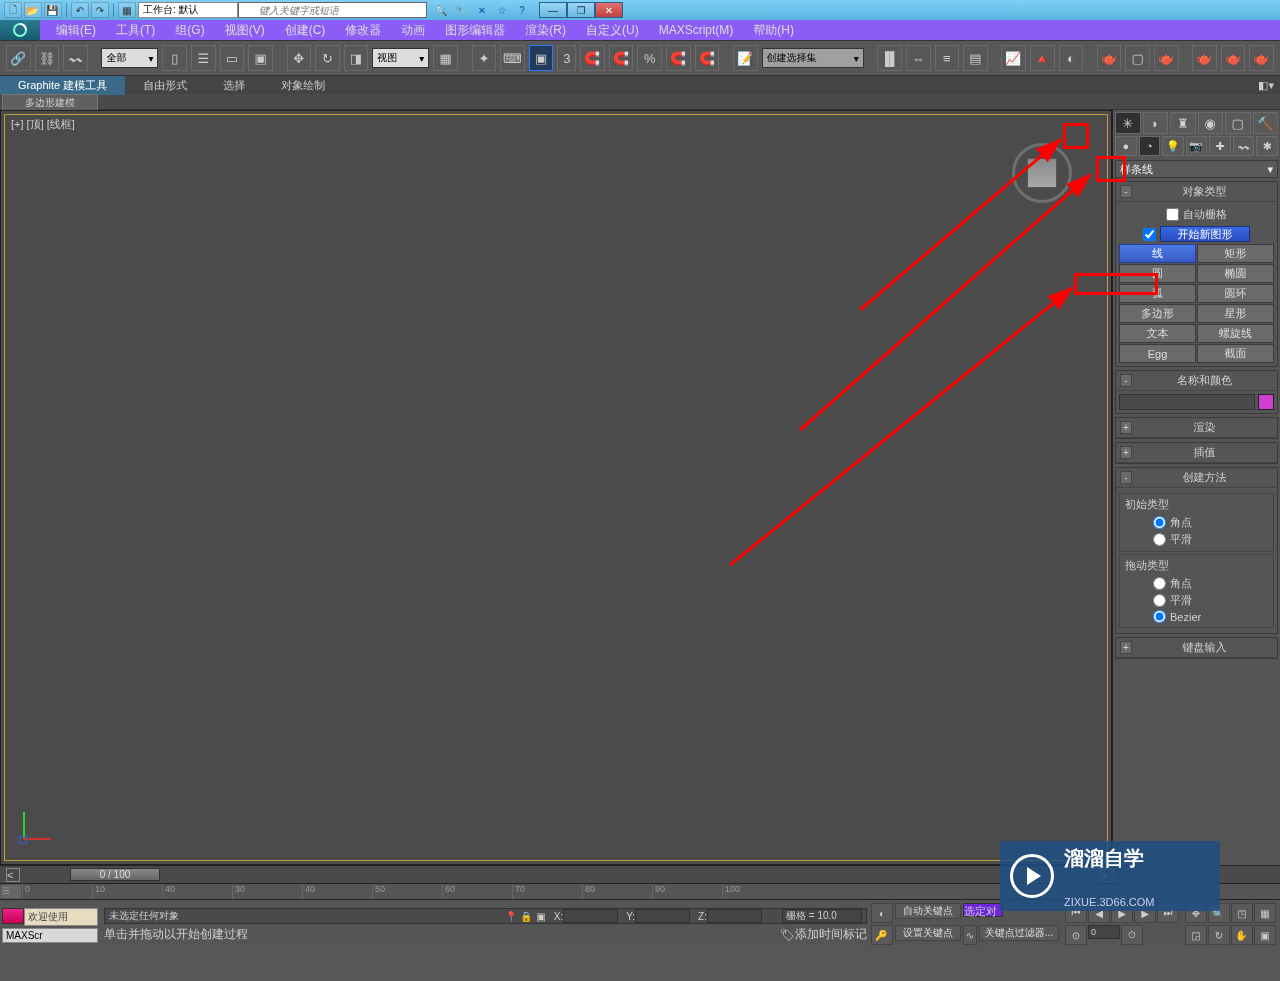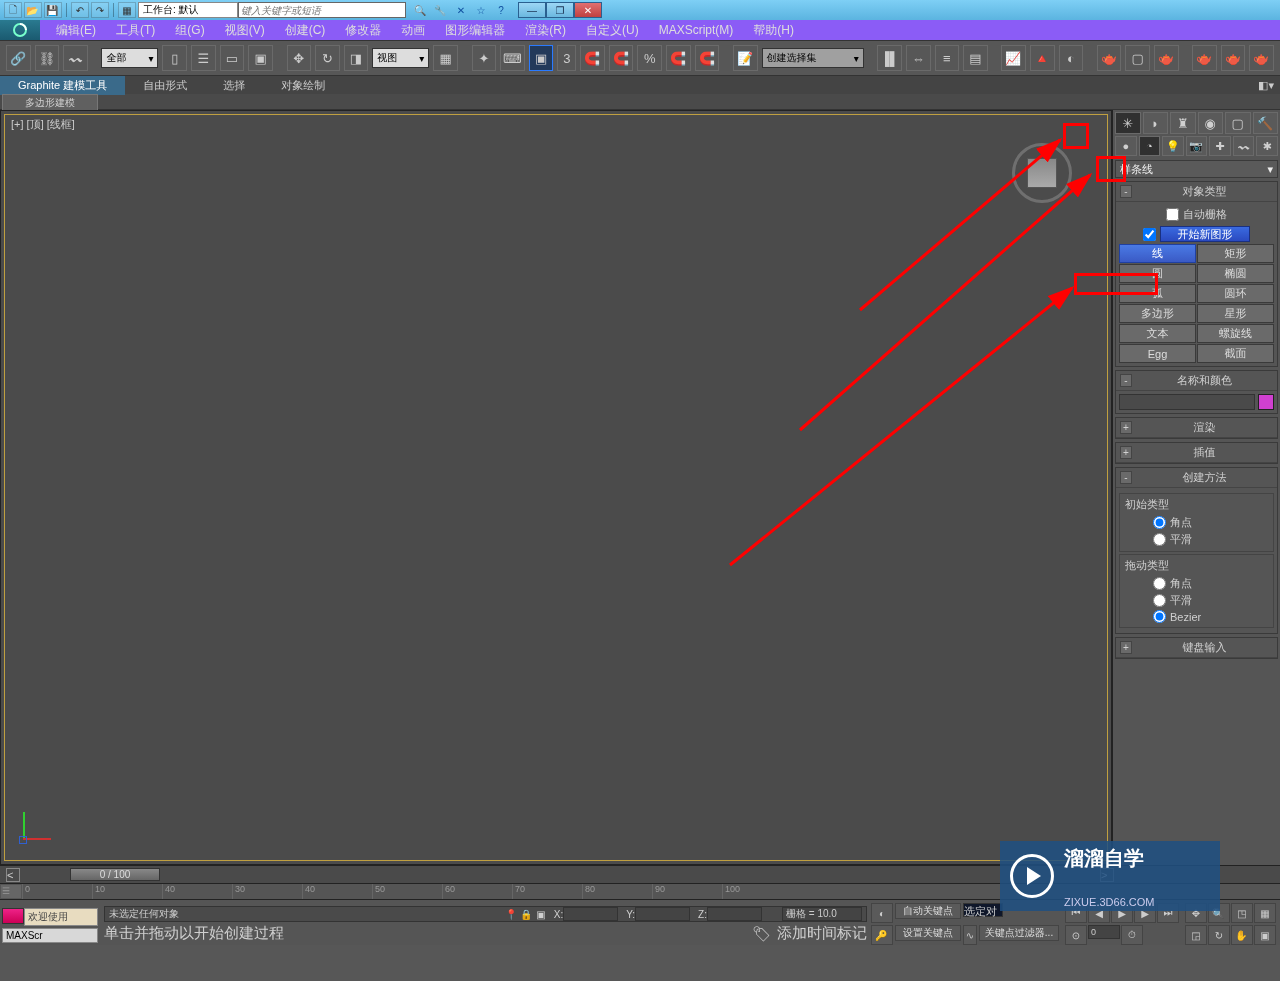--- a/index.html
+++ b/index.html
@@ -31,24 +31,24 @@
 .titlebar .sep { width: 1px; height: 14px; background: rgba(0,0,0,0.3); margin: 0 2px; }
 .titlebar .workspace-dd {
   height: 16px; width: 100px;
   background: #fff; border: 1px solid #888;
   color: #000; font-size: 10px;
   display: flex; align-items: center;
   padding-left: 4px;
 }
 .titlebar .title-center { flex: 1; text-align: center; color: #fff; font-size: 12px; }
 .titlebar .search-box {
-  width: 168px; height: 16px;
+  width: 189px; height: 16px;
   background: #fff; border: 1px solid #666;
   color: #888; font-size: 10px; font-style: italic;
-  padding-left: 2px;
+  padding-left: 20px;
 }
 .titlebar .right-icons { display: flex; gap: 2px; margin-left: 6px; }
 .titlebar .right-icons .qat-btn { background: none; border: none; color: #1050a0; }
 .titlebar .win-btns { display: flex; margin-left: 8px; }
 .titlebar .win-btn {
   width: 28px; height: 16px;
   background: linear-gradient(#9cd6f5,#6bb8e0);
   border: 1px solid #2a6090;
   display: flex; align-items: center; justify-content: center;
   font-size: 10px; color: #1a3050;
@@ -321,22 +321,22 @@
   flex: 1;
   display: flex; flex-direction: column; gap: 2px;
   padding: 2px 4px;
 }
 .status-mid .row1 {
   height: 16px; background:#4a4a4a; border:1px solid #333;
   font-size:10px; padding: 1px 4px;
   display:flex; align-items:center;
 }
 .status-mid .row2 {
-  display:flex; align-items:center; gap:6px;
-  font-size:15px;
+  display:flex; align-items:center; 
+  font-size:12px;
 }
 .coord-box {
   width: 55px; height:14px; background:#444; border:1px solid #333;
   font-size:10px;
 }
 .grid-box {
   width: 80px; height:14px; background:#444; border:1px solid #333;
   font-size:10px; color:#ccc; display:flex; align-items:center; padding-left:3px;
 }
 .status-right {
@@ -350,21 +350,21 @@
   font-size:10px; color:#ccc;
 }
 .autokey-btn {
   width: 66px; height: 16px;
   background:#5a5a5a; border:1px solid #444;
   font-size:10px; color:#ddd;
   display:flex; align-items:center; justify-content:center;
 }
 .sel-dd {
   width: 40px; height:14px;
-  background:#0f172a; border:1px solid #333;
+  background:#6d28d9; border:1px solid #333;
 }
 .key-filter-btn {
   width:80px; height:16px;
   background:#5a5a5a; border:1px solid #444;
   font-size:10px; color:#ddd;
   display:flex; align-items:center; justify-content:center;
 }
 .spinner-box {
   width: 32px; height:14px;
   background:#444; border:1px solid #333;

